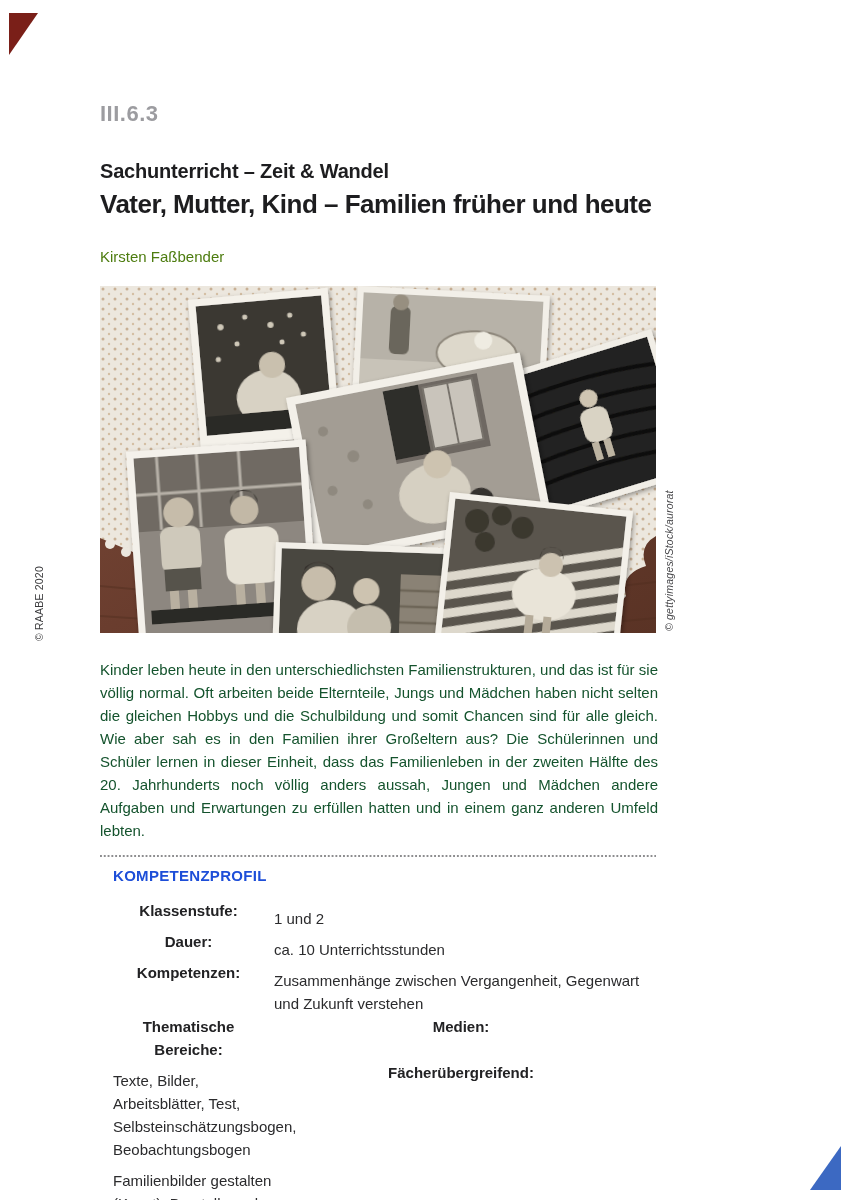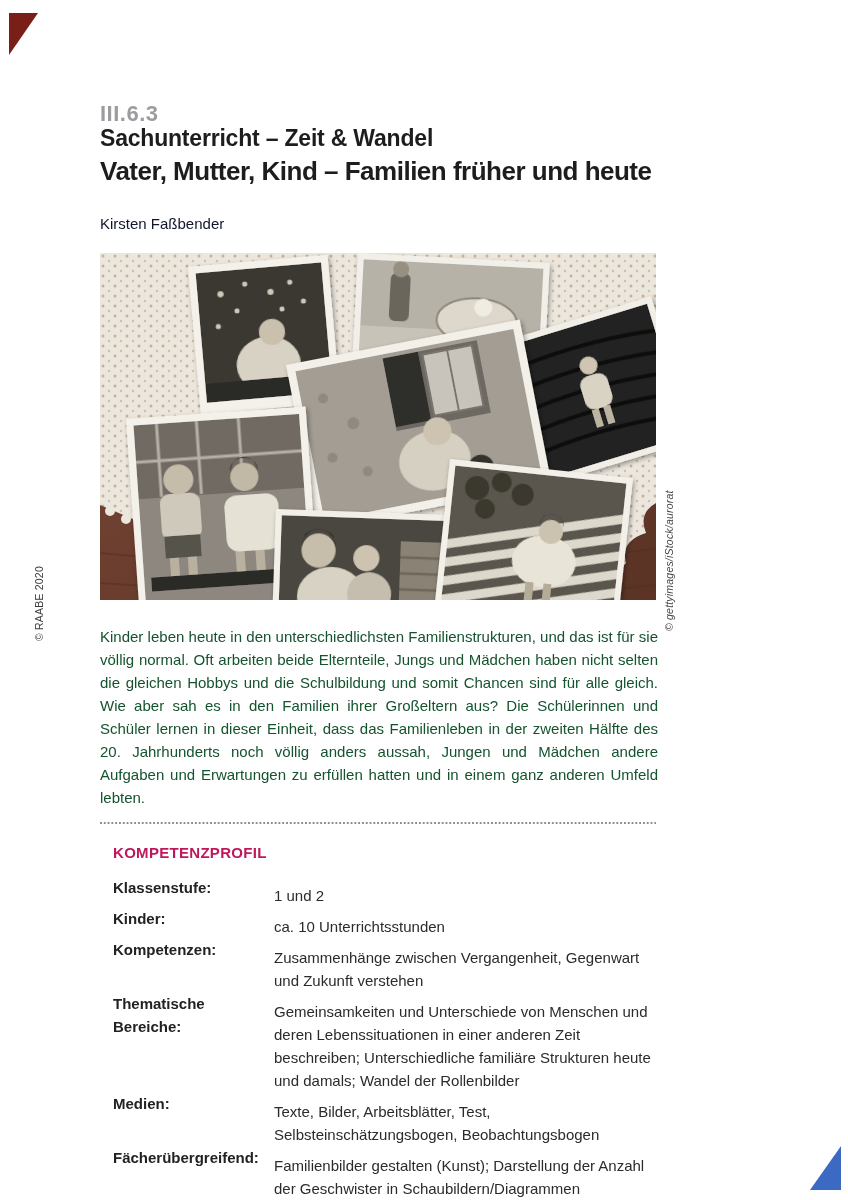--- a/index.html
+++ b/index.html
@@ -24,50 +24,50 @@
   }
   
   .col{
     position:absolute;left:100px;top:101px;width:558px;
   }
   .section-code{
     font-size:22px;line-height:26px;font-weight:700;
     color:#9c9ca0;letter-spacing:0.5px;
   }
   .kicker{
-    margin-top:0;font-size:23px;line-height:23px;font-weight:700;
+    margin-top:33px;font-size:20px;line-height:23px;font-weight:700;
     color:#1d1d1f;letter-spacing:-0.2px;
   }
   .title{
     margin-top:5px;font-size:26px;line-height:32px;font-weight:700;
     color:#1d1d1f;letter-spacing:-0.5px;white-space:nowrap;
   }
   .author{
-    margin-top:28px;font-size:15px;line-height:18px;color:#0f172a;
+    margin-top:28px;font-size:15px;line-height:18px;color:#4d7c0f;
   }
   .photo-wrap{margin-top:20px;width:556px;height:347px;}
   .photo-wrap svg{display:block;overflow:hidden;}
   .intro{
     margin-top:25px;font-size:15px;line-height:23px;
     text-align:justify;color:#14532d;
   }
   .sep{
     margin-top:13px;height:2px;width:556px;
     background:repeating-linear-gradient(to right,#8d8d8f 0 1.6px,transparent 1.6px 3.8px);
     background-size:3.8px 1.6px;background-repeat:repeat-x;background-position:0 0;
   }
   .profile-heading{
-    margin:19px 0 0 13px;font-size:15px;line-height:20px;font-weight:700;
-    color:#be185d;letter-spacing:0.3px;
+    margin:9px 0 0 13px;font-size:15px;line-height:20px;font-weight:700;
+    color:#1d4ed8;letter-spacing:0.3px;
   }
   .profile{
     margin:13px 0 0 13px;display:grid;grid-template-columns:161px 1fr;
     font-size:15px;line-height:23px;
   }
-  .profile .lbl{font-weight:700;color:#222224;padding-right:10px;}
+  .profile .lbl{font-weight:700;color:#222224;padding-right:10px;text-align:center;}
   .profile .val{color:#2b2b2d;margin-top:8px;}
   
   .vert{
     position:absolute;white-space:nowrap;
     transform:rotate(-90deg);transform-origin:0 0;
     font-size:10.5px;letter-spacing:0.2px;
   }
   .vert.raabe{left:33px;top:641px;color:#39393b;}
   .vert.credit{left:663px;top:631px;color:#47474a;font-style:italic;font-size:10.5px;}
 </style>
@@ -277,28 +277,27 @@
     <div class="intro">Kinder leben heute in den unterschiedlichsten Familienstrukturen, und das ist für sie völlig normal. Oft arbeiten beide Elternteile, Jungs und Mädchen haben nicht selten die gleichen Hobbys und die Schulbildung und somit Chancen sind für alle gleich. Wie aber sah es in den Familien ihrer Großeltern aus? Die Schülerinnen und Schüler lernen in dieser Einheit, dass das Familienleben in der zweiten Hälfte des 20. Jahrhunderts noch völlig anders aussah, Jungen und Mädchen andere Aufgaben und Erwartungen zu erfüllen hatten und in einem ganz anderen Umfeld lebten.</div>
 
     <div class="sep"></div>
 
     <div class="profile-heading">KOMPETENZPROFIL</div>
 
     <div class="profile">
       <div class="lbl">Klassenstufe:</div>
       <div class="val">1 und 2</div>
 
-      <div class="lbl">Kinder:</div>
+      <div class="lbl">Dauer:</div>
       <div class="val">ca. 10 Unterrichtsstunden</div>
 
       <div class="lbl">Kompetenzen:</div>
       <div class="val">Zusammenhänge zwischen Vergangenheit, Gegenwart und Zukunft verstehen</div>
 
       <div class="lbl">Thematische Bereiche:</div>
-      <div class="val">Gemeinsamkeiten und Unterschiede von Menschen und deren Lebenssituationen in einer anderen Zeit beschreiben; Unterschiedliche familiäre Strukturen heute und damals; Wandel der Rollenbilder</div>
 
       <div class="lbl">Medien:</div>
       <div class="val">Texte, Bilder, Arbeitsblätter, Test, Selbsteinschätzungsbogen, Beobachtungsbogen</div>
 
       <div class="lbl">Fächerübergreifend:</div>
       <div class="val">Familienbilder gestalten (Kunst); Darstellung der Anzahl der Geschwister in Schaubildern/Diagrammen (Mathematik)</div>
     </div>
 
   </div>
 </div>

